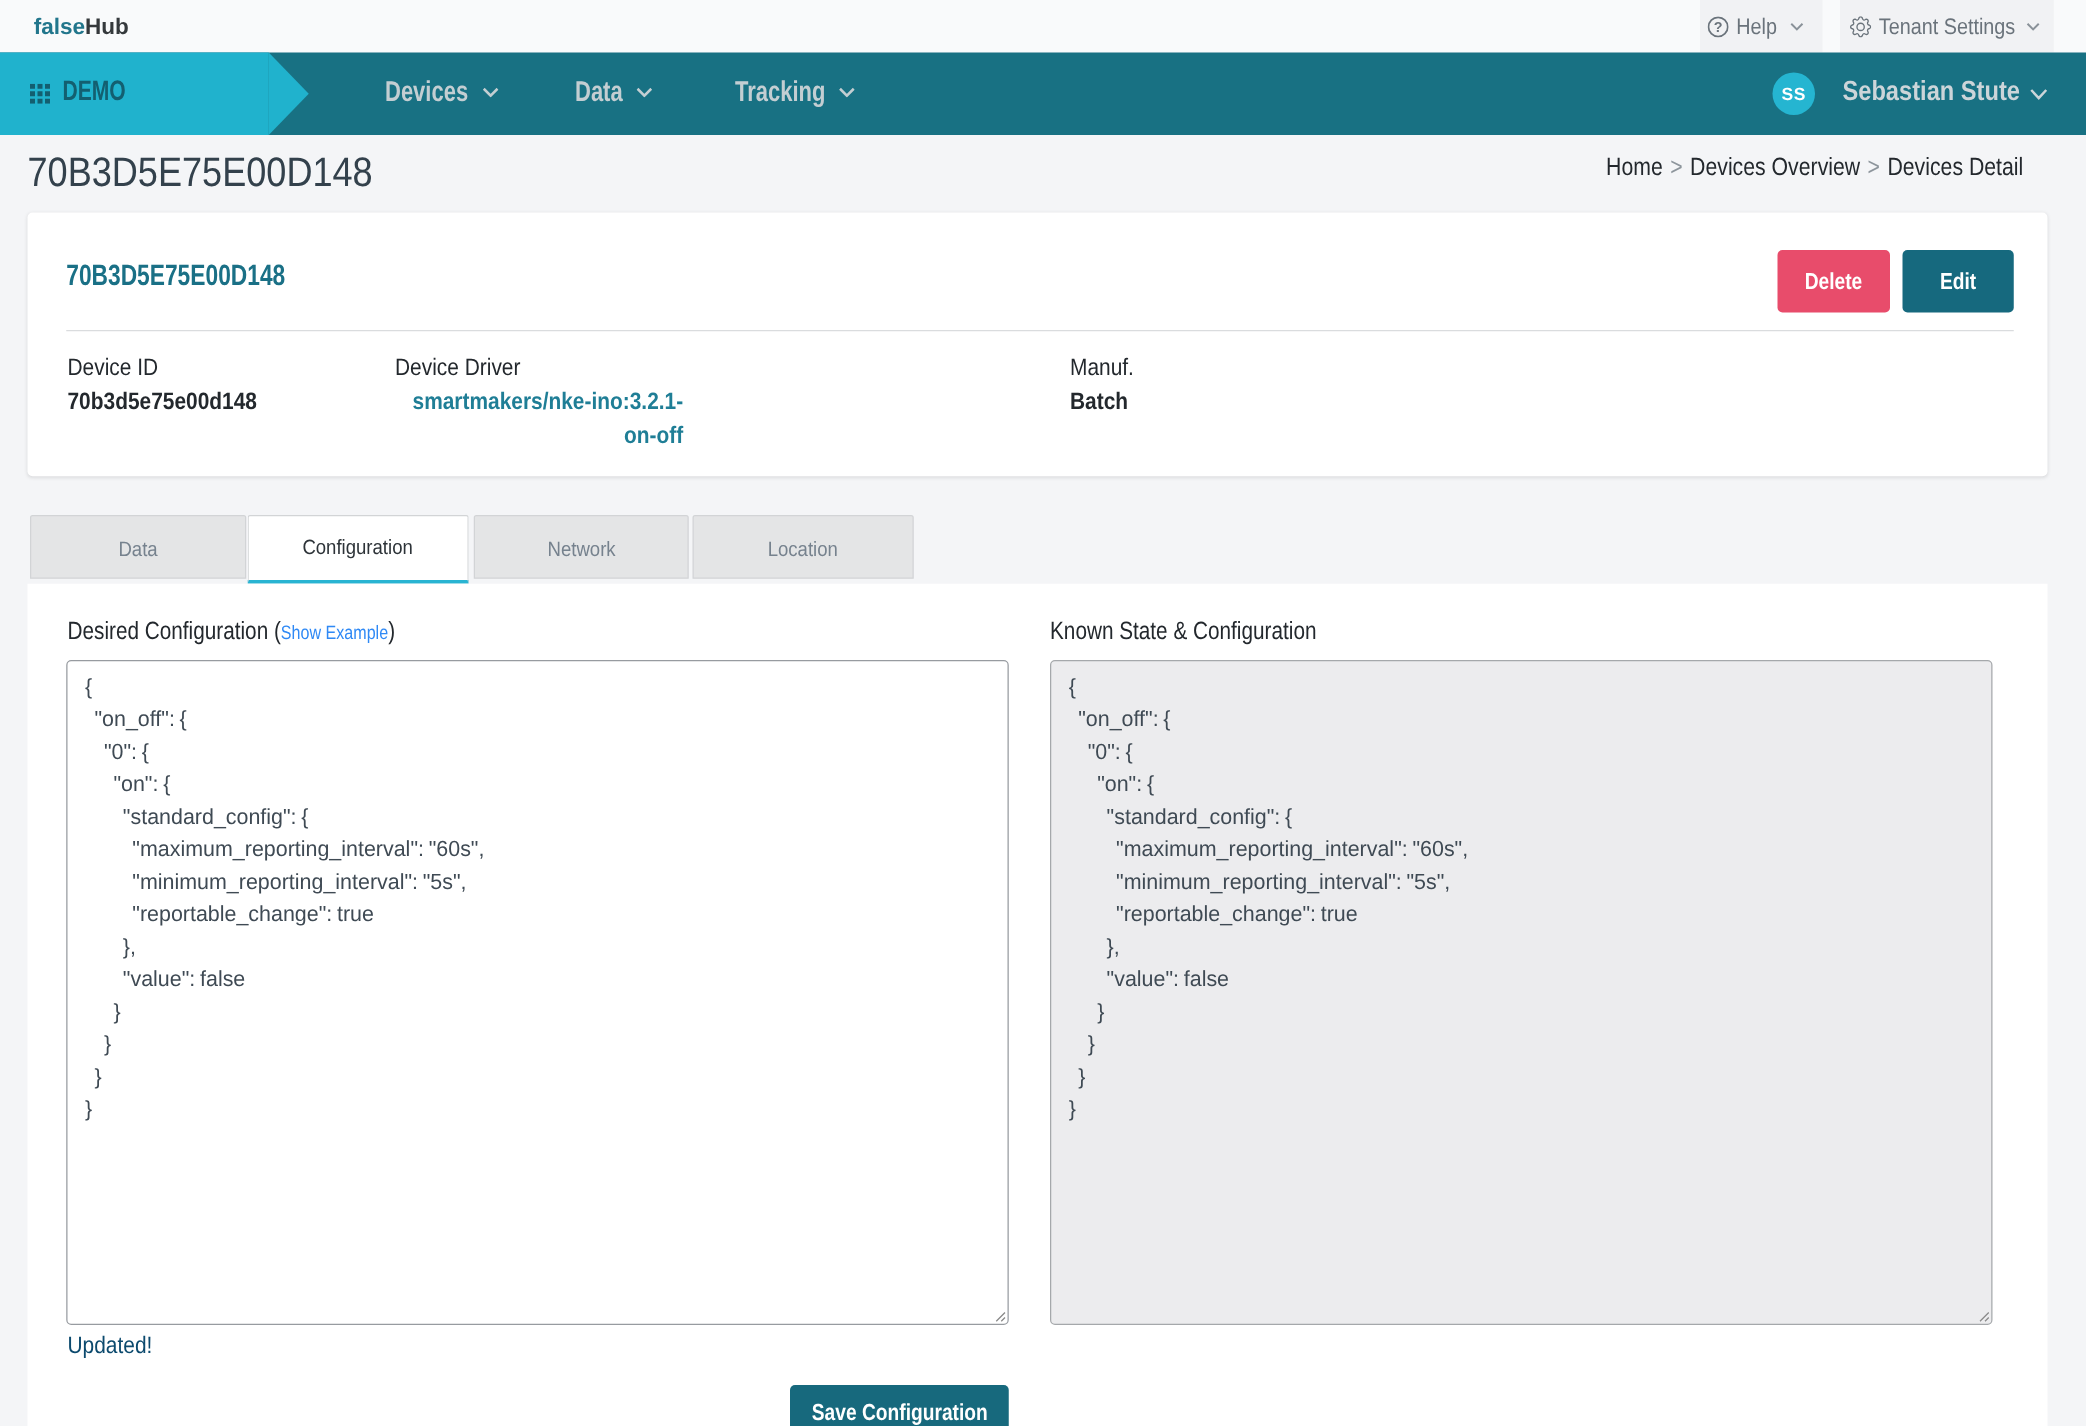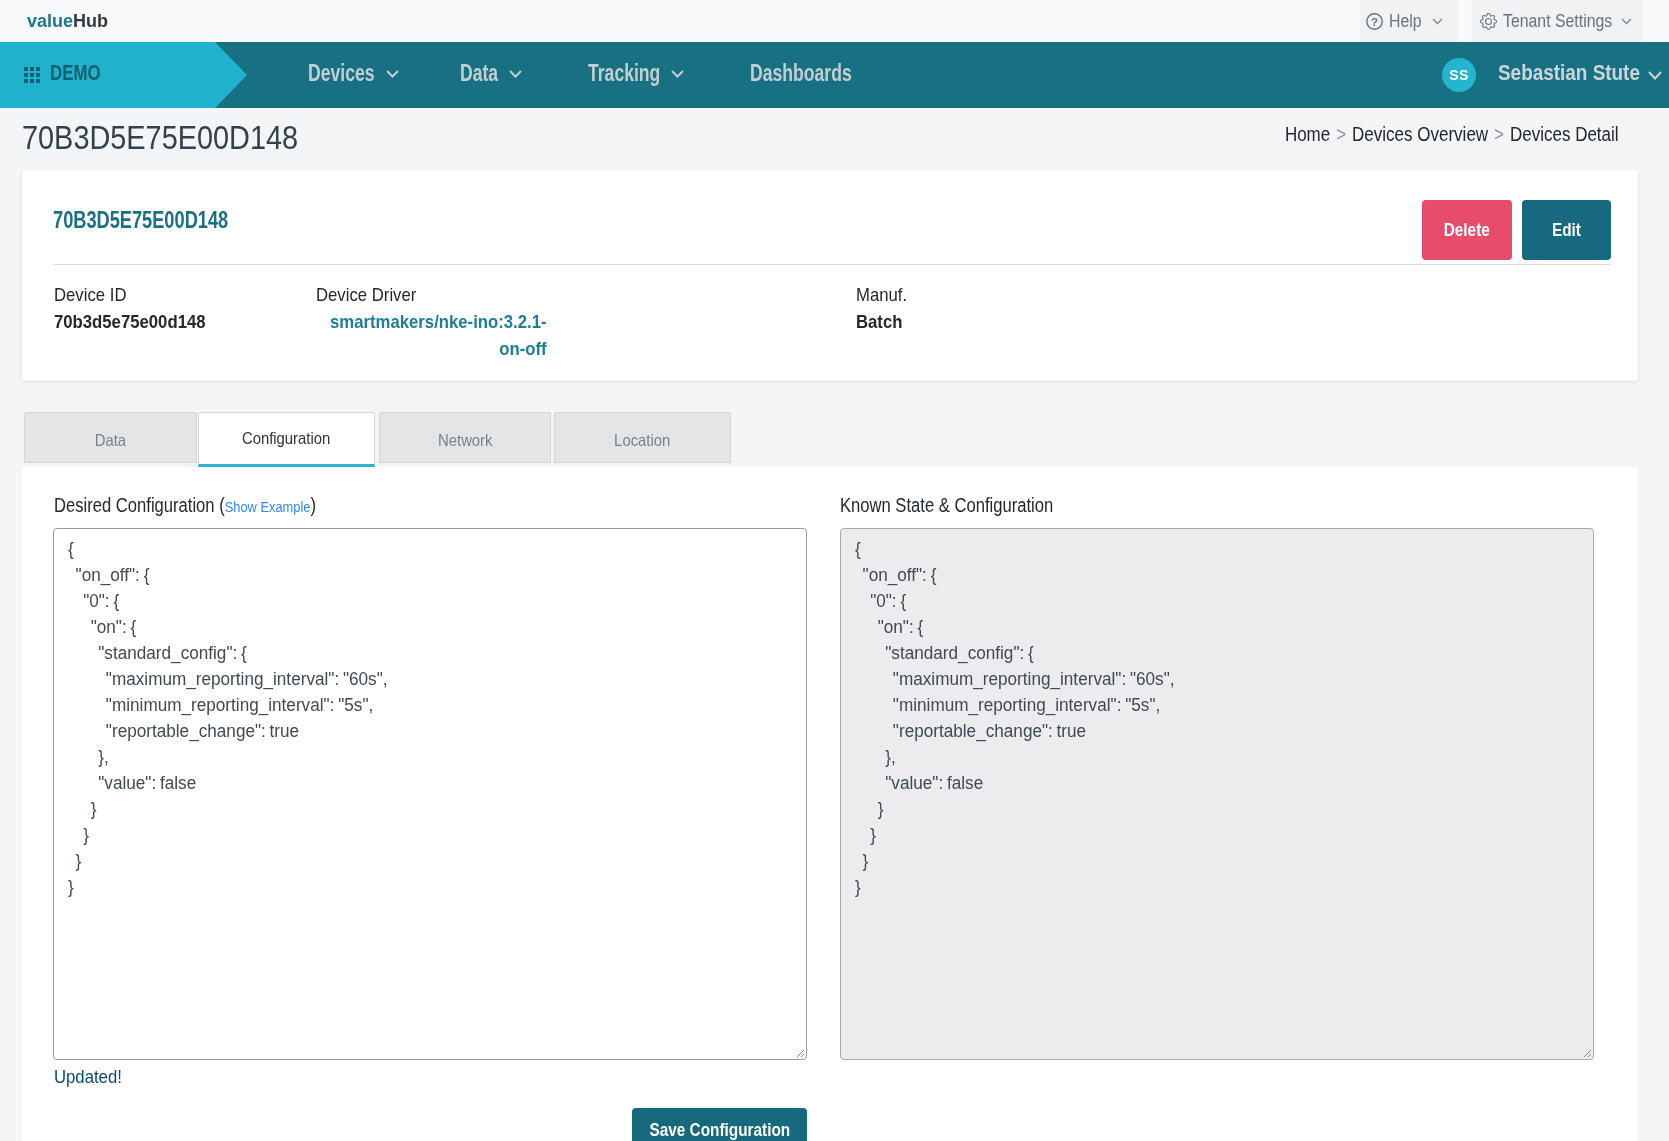--- a/index.html
+++ b/index.html
@@ -18,31 +18,31 @@
 
 .nav { position:absolute; left:0; top:42px; width:1669px; height:66px; background:#187183; }
 .demo { position:absolute; left:0; top:0; width:215px; height:66px; background:#20b2cd; }
 .demo .arrow { position:absolute; left:215px; top:0; width:0; height:0; border-top:33px solid transparent; border-bottom:33px solid transparent; border-left:32px solid #20b2cd; }
 .demo svg { position:absolute; left:24px; top:25px; }
 .demo .txt { position:absolute; left:50px; top:-2.5px; height:66px; line-height:66px; font-size:22.5px; font-weight:bold; color:#135f70; transform:scaleX(0.75); transform-origin:left center; }
 .nav-item { position:absolute; top:0; height:66px; display:flex; align-items:center; gap:11px; color:#c3ced2; font-size:23px; font-weight:bold; }
 .nav-item > span { transform:scaleX(0.765); transform-origin:left center; display:inline-block; position:relative; top:-1.5px; }
 .nav-item svg { position:relative; top:-1.5px; }
 .nav-user { position:absolute; top:0; left:1418px; height:66px; display:flex; align-items:center; color:#ccd5d9; font-size:22px; font-weight:bold; }
-.avatar { width:34px; height:34px; border-radius:50%; background:#25b5d1; color:#fff; font-size:14px; font-weight:bold; display:flex; align-items:center; justify-content:center; letter-spacing:0.5px;margin-left:24px; }
+.avatar { width:34px; height:34px; border-radius:50%; background:#25b5d1; color:#fff; font-size:14px; font-weight:bold; display:flex; align-items:center; justify-content:center; letter-spacing:0.5px; }
 
 
 .h1 { position:absolute; left:22px; top:118.5px; font-size:33px; font-weight:400; color:#33414c; line-height:38px; transform:scaleX(0.875); transform-origin:left top; white-space:nowrap; }
 .crumbs { position:absolute; right:50px; top:122.5px; font-size:20px; color:#23282d; display:flex; gap:7px; line-height:22px; transform:scaleX(0.85); transform-origin:right top; }
 .crumbs .sep { color:#8d959c; }
 
 
 .card { position:absolute; left:22px; top:170px; width:1616px; height:211px; background:#fff; border-radius:4px; box-shadow:0 1px 3px rgba(0,0,0,0.1); }
 .card-title { position:absolute; left:31px; top:37.5px; font-size:23.5px; font-weight:bold; color:#1a7086; line-height:24px; transform:scaleX(0.775); transform-origin:left top; white-space:nowrap; }
-.btn { position:absolute; top:30px; height:60px; border-radius:4px; color:#fff; font-size:18.5px; font-weight:bold; display:flex; align-items:center; justify-content:center; }
+.btn { position:absolute; top:30px; height:50px; border-radius:4px; color:#fff; font-size:18.5px; font-weight:bold; display:flex; align-items:center; justify-content:center; }
 .btn span { transform:scaleX(0.83); }
 .btn-delete { left:1400px; width:90px; background:#e84c6b; }
 .btn-edit { left:1500px; width:89px; background:#16697e; }
 .card-divider { position:absolute; left:31px; top:94px; width:1558px; height:1px; background:#dadcde; }
 .fld { position:absolute; top:115px; font-size:19px; }
 .fld .lab { color:#23282d; line-height:19px; }
 .fld .val { margin-top:5px; font-weight:bold; color:#23282d; line-height:26.5px; }
 .fld .lab > span, .fld .val > span { transform:scaleX(0.88); transform-origin:left top; display:inline-block; }
 .fld .val > span.wrap { white-space:normal; width:262px; }
 .fld-1 { left:31.5px; }
@@ -70,21 +70,21 @@
 .ta svg.rs { position:absolute; right:1px; bottom:1px; }
 .updated { position:absolute; left:32px; top:599px; font-size:19px; color:#0c4a6e; line-height:22px; }
 .updated > span { transform:scaleX(0.88); transform-origin:left top; display:inline-block; }
 .btn-save { position:absolute; left:610px; top:641px; width:175px; height:44px; background:#17697d; border-radius:4px; color:#fff; font-size:18.5px; font-weight:bold; display:flex; align-items:center; justify-content:center; }
 .btn-save span { transform:scaleX(0.83); }
 </style>
 </head>
 <body>
 <div id="page">
   <div class="topbar">
-    <div class="logo"><span class="t">value</span>Hub</div>
+    <div class="logo"><span class="t">false</span>Hub</div>
     <div class="tb-item tb-help">
       <svg width="17" height="17" viewBox="0 0 17 17" style="margin-right:6px">
           <circle cx="8.5" cy="8.5" r="7.7" fill="none" stroke="#6a737b" stroke-width="1.4"></circle>
           <text x="8.5" y="12.5" text-anchor="middle" font-size="11.5" font-weight="bold" fill="#6a737b" font-family="Liberation Sans">?</text>
         </svg>
       <span style="transform:scaleX(0.88); transform-origin:left center; display:inline-block; margin-right:-4.5px;">Help</span>
       <svg width="11" height="7" viewBox="0 0 11 7" style="margin-left:10px">
           <polyline points="1,1 5.5,5.5 10,1" fill="none" stroke="#8a9299" stroke-width="1.6"></polyline>
         </svg>
     </div>
@@ -128,23 +128,20 @@
         <span style="margin-right:-12px">Data</span> 
         <svg width="13" height="8" viewBox="0 0 13 8">
           <polyline points="1,1 6.5,6.5 12,1" fill="none" stroke="#c3ced2" stroke-width="2"></polyline>
         </svg>
       </div>
     <div class="nav-item" style="left:588px">
         <span style="margin-right:-22.2px">Tracking</span> 
         <svg width="13" height="8" viewBox="0 0 13 8">
           <polyline points="1,1 6.5,6.5 12,1" fill="none" stroke="#c3ced2" stroke-width="2"></polyline>
         </svg>
-      </div>
-    <div class="nav-item" style="left:750px">
-        <span>Dashboards</span>
       </div>
     <div class="nav-user">
       <div class="avatar">SS</div>
       <span style="margin-left:22px; margin-right:-23px; transform:scaleX(0.86); transform-origin:left center; display:inline-block; position:relative; top:-2.5px;">Sebastian Stute</span>
       <svg width="14" height="9" viewBox="0 0 14 9" style="margin-left:8px">
           <polyline points="1,1 7,7.5 13,1" fill="none" stroke="#ccd5d9" stroke-width="2"></polyline>
         </svg>
     </div>
   </div>
 

